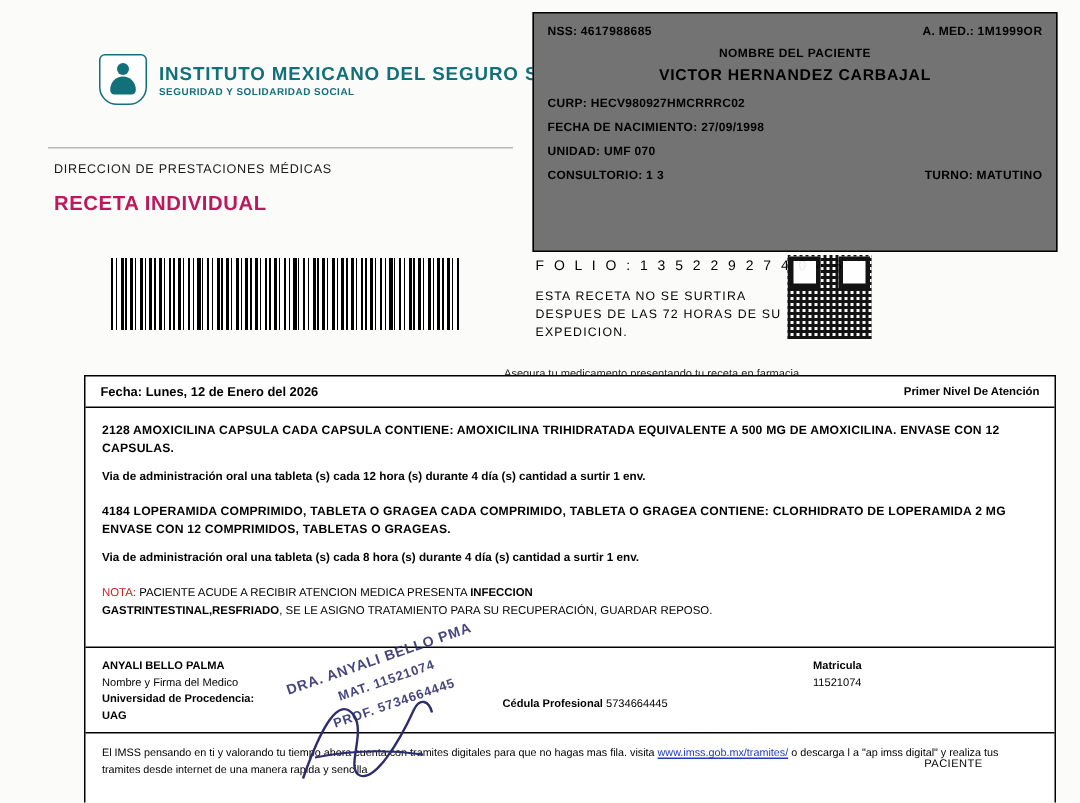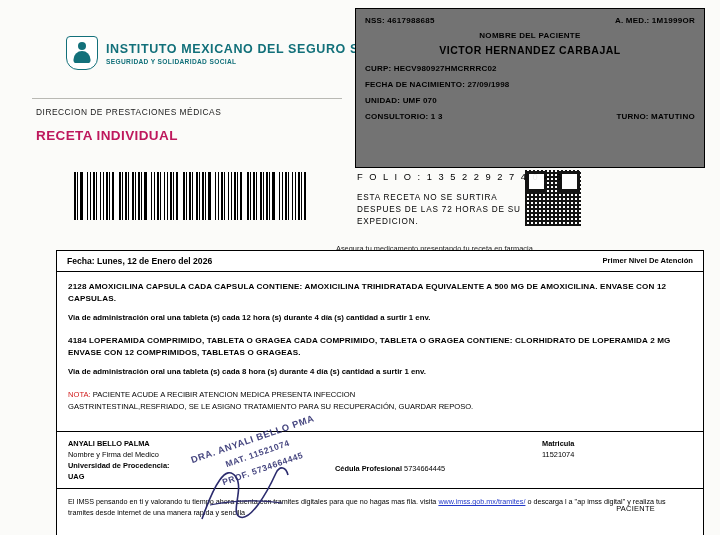--- a/index.html
+++ b/index.html
@@ -272,21 +272,21 @@
   }
   .nota {
     font-size: 7.6px;
     line-height: 1.55;
     margin-top: 2px;
   }
   .nota .nota-label {
     color: #d11a1a;
     font-weight: normal;
   }
-  .nota b { font-weight: normal; margin-top: 36px; }
+  .nota b { font-weight: bold; margin-top: 36px; }
 
   
   .rx-sign {
     position: relative;
     height: 57px;
     border-bottom: 1.1px solid #000;
     box-sizing: border-box;
     padding: 6px 11px;
     font-size: 7.4px;
     line-height: 1.5;

